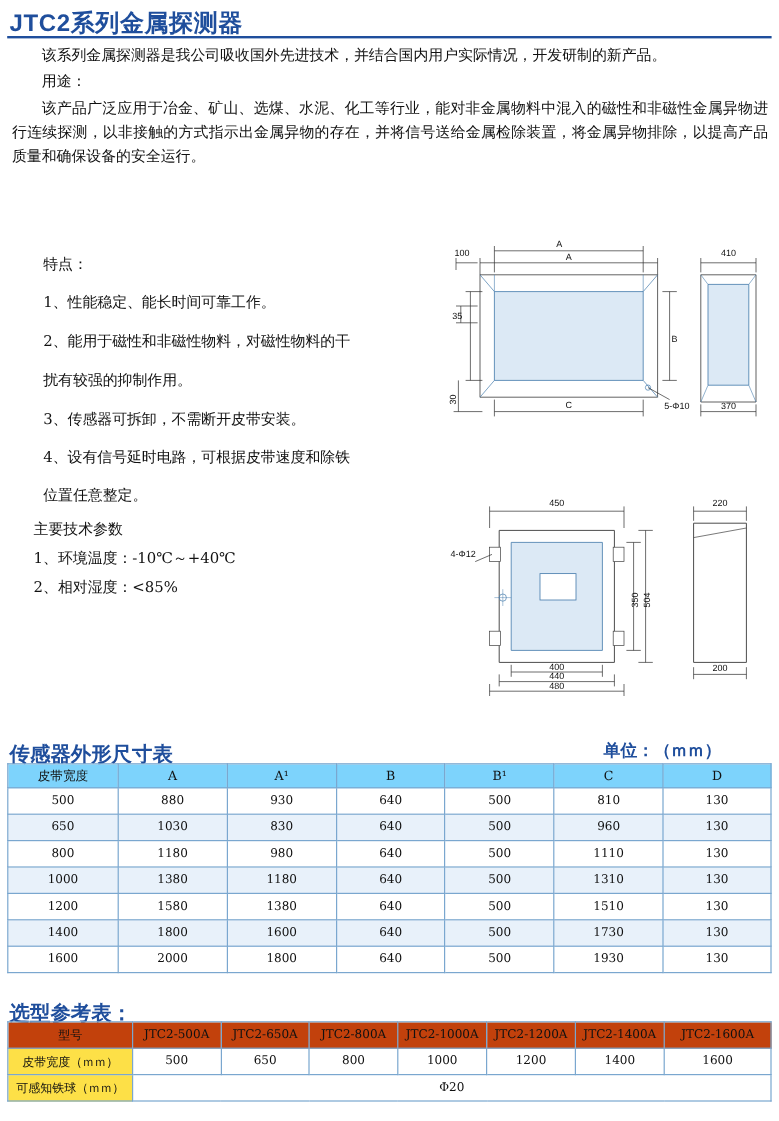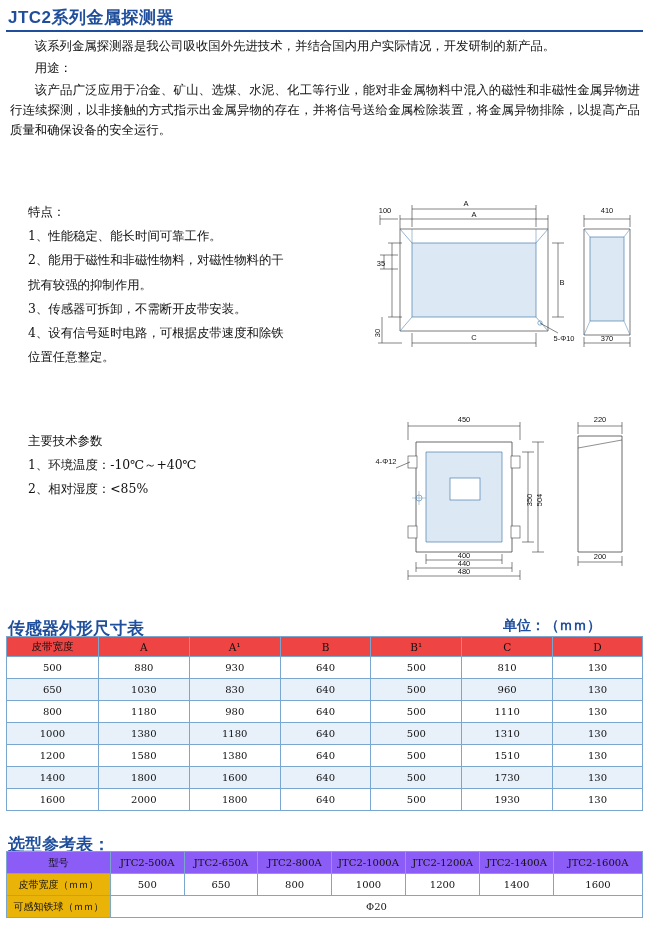--- a/index.html
+++ b/index.html
@@ -9,21 +9,21 @@
     font-family:"Liberation Sans","DejaVu Sans",sans-serif;
     color:#1a1a1a;
     position:relative;
     overflow:hidden;
   }
   .page{position:relative;width:649px;height:934px;}
 
   
   .title{
     position:absolute;left:8px;top:6px;
-    font-size:17px;font-weight:bold;color:#1f4e9c;
+    font-size:20px;font-weight:bold;color:#1f4e9c;
     letter-spacing:0.5px;
   }
   .title-rule{
     position:absolute;left:6px;top:30px;width:637px;height:2px;background:#1f4e9c;
   }
 
   
   .intro{
     position:absolute;left:10px;top:36px;width:630px;
     font-size:12.4px;line-height:1.62;
@@ -34,21 +34,21 @@
   .intro p{margin:0 0 2px 0;}
   .ind{text-indent:2em;}
 
   
   .features{
     position:absolute;left:28px;top:200px;width:330px;
     font-size:12.4px;line-height:1.95;
     font-family:"DejaVu Serif","Liberation Serif",serif;
     color:#111;
   }
-  .features div{margin:0;}
+  .features div{margin:8px;}
 
   
   .params{
     position:absolute;left:28px;top:415px;width:330px;
     font-size:12.4px;line-height:1.95;
     font-family:"DejaVu Serif","Liberation Serif",serif;
     color:#111;
     margin-top:14px;
   }
 
@@ -77,34 +77,34 @@
     color:#111;
   }
   .tbl td,.tbl th{
     border:1px solid #7aa7cf;
     text-align:center;
     vertical-align:middle;
     font-weight:normal;
     padding:0;
   }
   .tbl thead td{
-    background:#ef4444;
+    background:#7dd3fc;
     height:19px;
     font-size:10.5px;
   }
   .tbl tbody td{height:21px;}
   .row-alt td{background:#e8f1fa;}
   .row-plain td{background:#ffffff;}
 
   .tbl1{left:6px;top:636px;width:637px;}
   .tbl2{left:6px;top:851px;width:637px;}
 
   .tbl2 td{height:24px;font-size:10px;}
-  .tbl2 .hdr td{background:#8b5cf6;}
-  .tbl2 .lbl{background:#eab308;}
+  .tbl2 .hdr td{background:#c2410c;}
+  .tbl2 .lbl{background:#fde047;}
   .tbl2 .white{background:#ffffff;}
 </style>
 </head>
 <body>
 
 <div class="page">
 
   <div class="title">JTC2系列金属探测器</div>
   <div class="title-rule"></div>
 

